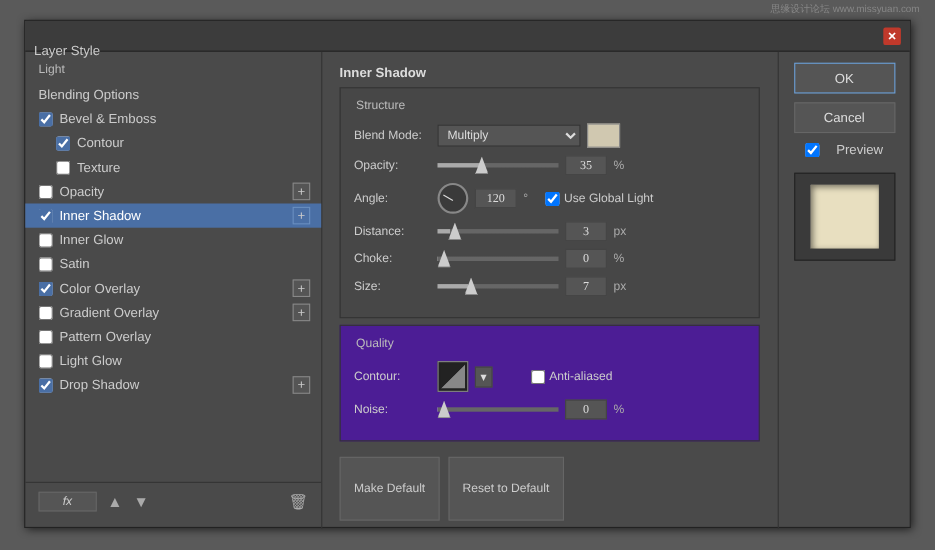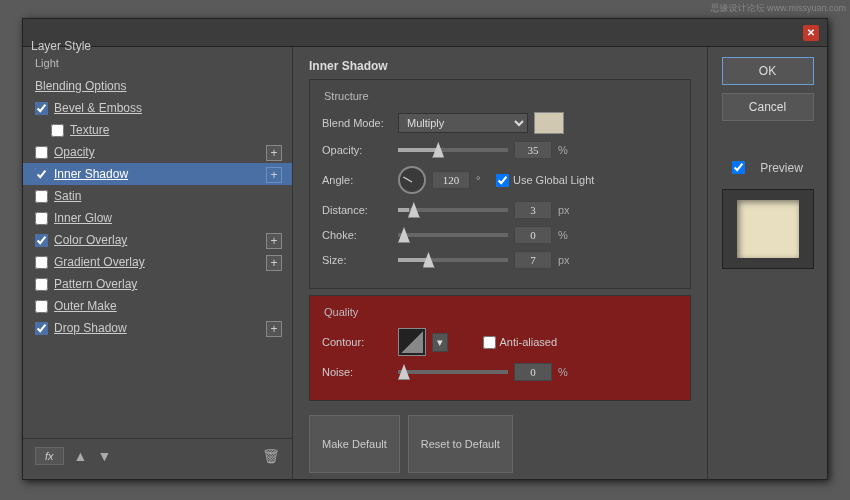--- a/index.html
+++ b/index.html
@@ -72,25 +72,25 @@
     .styles-label {
       color: #bbb;
       padding: 2px 12px 6px 12px;
       font-size: 11px;
     }
 
     .style-item {
       padding: 4px 12px;
       cursor: pointer;
       display: flex;
+      align-items: center;
       gap: 6px;
       color: #ccc;
       font-size: 12px;
       position: relative;
-      text-decoration: underline;
     }
     .style-item.active {
       background: #4a6fa5;
       color: white;
     }
     .style-item.indented {
       padding-left: 28px;
     }
     .style-item .add-btn {
       position: absolute;
@@ -126,21 +126,21 @@
       padding: 8px 12px;
       border-top: 1px solid #333;
       display: flex;
       align-items: center;
       gap: 10px;
     }
     .fx-btn {
       background: #555;
       border: 1px solid #666;
       color: #ccc;
-      padding: 2px 9px;
+      padding: 2px 21px;
       font-size: 11px;
       font-style: italic;
       cursor: pointer;
     }
     .icon-btn {
       background: none;
       border: none;
       color: #aaa;
       font-size: 14px;
       cursor: pointer;
@@ -326,25 +326,24 @@
       cursor: pointer;
       text-align: center;
     }
     .dialog-btn.ok-btn {
       border: 1px solid #6a9fd8;
       color: #ddd;
     }
 
     .preview-check {
       display: flex;
-      align-items: flex-start;
+      align-items: flex-end;
       gap: 15px;
       font-size: 12px;
       color: #ccc;
-      margin-top: 32px;
     }
 
     .preview-box {
       width: 92px;
       height: 80px;
       background: #3a3a3a;
       border: 1px solid #222;
       display: flex;
       align-items: center;
       justify-content: center;
@@ -360,29 +359,29 @@
     
     .structure-box {
       background: #474747;
       border: 1px solid #333;
       padding: 10px 12px 12px 12px;
       margin-bottom: 6px;
     }
 
     
     .quality-section {
-      background: #7f1d1d;
+      background: #4c1d95;
       border: 1px solid #333;
       padding: 10px 12px 12px 12px;
     }
 
     .watermark {
       position: absolute;
       top: 2px;
-      right: 4px;
+      right: 14px;
       font-size: 9px;
       color: #999;
       opacity: 0.7;
     }
   </style>
 </head>
 <body>
 
 <div class="watermark">思缘设计论坛 www.missyuan.com</div>
 
@@ -402,20 +401,26 @@
         <span>Blending Options</span>
       </div>
 
       <div class="style-item">
         <div class="checkbox-item">
           <input type="checkbox" checked="" style="">
           <span>Bevel &amp; Emboss</span>
         </div>
       </div>
 
+      <div class="style-item indented">
+        <div class="checkbox-item">
+          <input type="checkbox" checked="" style="">
+          <span>Contour</span>
+        </div>
+      </div>
 
       <div class="style-item indented">
         <div class="checkbox-item">
           <input type="checkbox" style="">
           <span>Texture</span>
         </div>
       </div>
 
       <div class="style-item">
         <div class="checkbox-item" style="flex:1;">
@@ -429,28 +434,28 @@
         <div class="checkbox-item" style="flex:1;">
           <input type="checkbox" checked="" style="">
           <span>Inner Shadow</span>
         </div>
         <div class="add-btn" style="background:#4a6fa5; border-color:#6a8fc0;">+</div>
       </div>
 
       <div class="style-item">
         <div class="checkbox-item">
           <input type="checkbox" style="">
-          <span>Satin</span>
+          <span>Inner Glow</span>
         </div>
       </div>
 
       <div class="style-item">
         <div class="checkbox-item">
           <input type="checkbox" style="">
-          <span>Inner Glow</span>
+          <span>Satin</span>
         </div>
       </div>
 
       <div class="style-item">
         <div class="checkbox-item" style="flex:1;">
           <input type="checkbox" checked="" style="">
           <span>Color Overlay</span>
         </div>
         <div class="add-btn">+</div>
       </div>
@@ -466,21 +471,21 @@
       <div class="style-item">
         <div class="checkbox-item">
           <input type="checkbox" style="">
           <span>Pattern Overlay</span>
         </div>
       </div>
 
       <div class="style-item">
         <div class="checkbox-item">
           <input type="checkbox" style="">
-          <span>Outer Make</span>
+          <span>Light Glow</span>
         </div>
       </div>
 
       <div class="style-item">
         <div class="checkbox-item" style="flex:1;">
           <input type="checkbox" checked="" style="">
           <span>Drop Shadow</span>
         </div>
         <div class="add-btn">+</div>
       </div>

